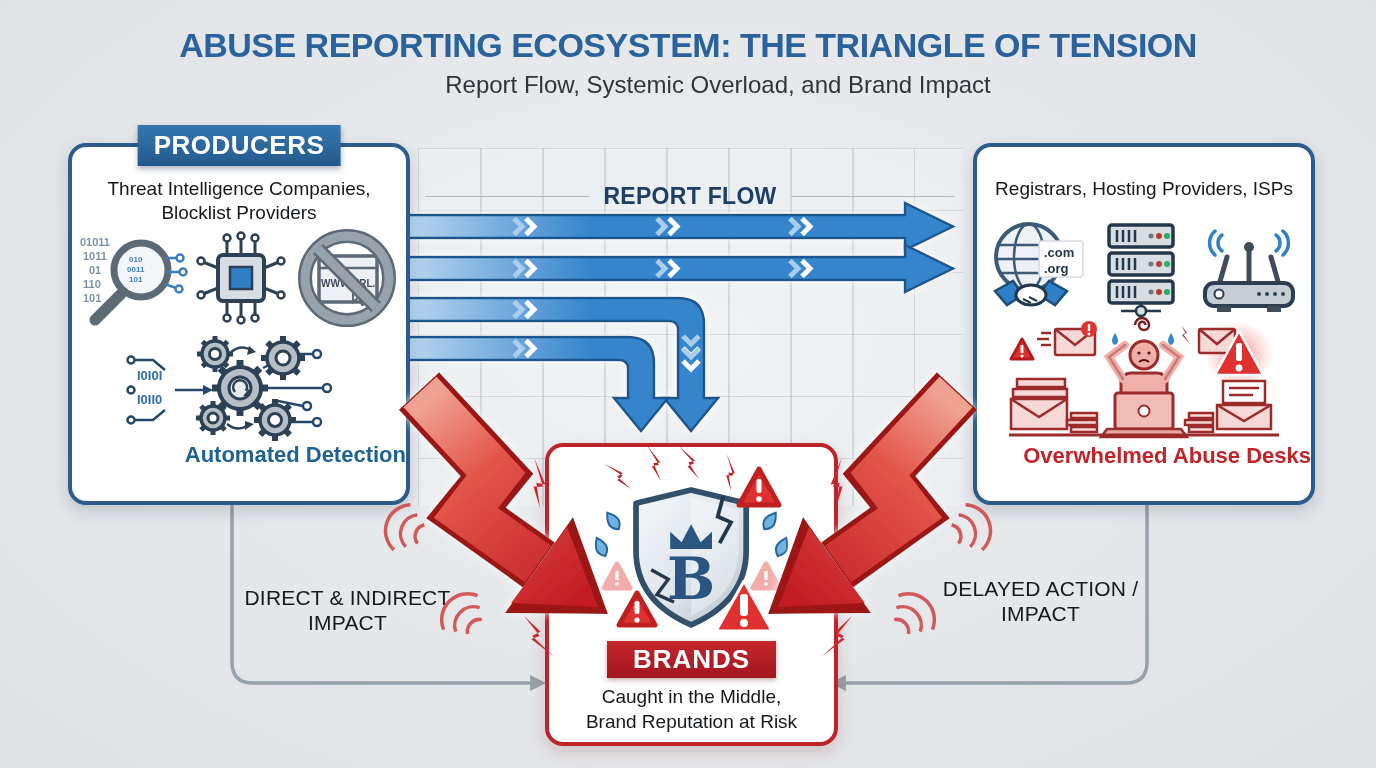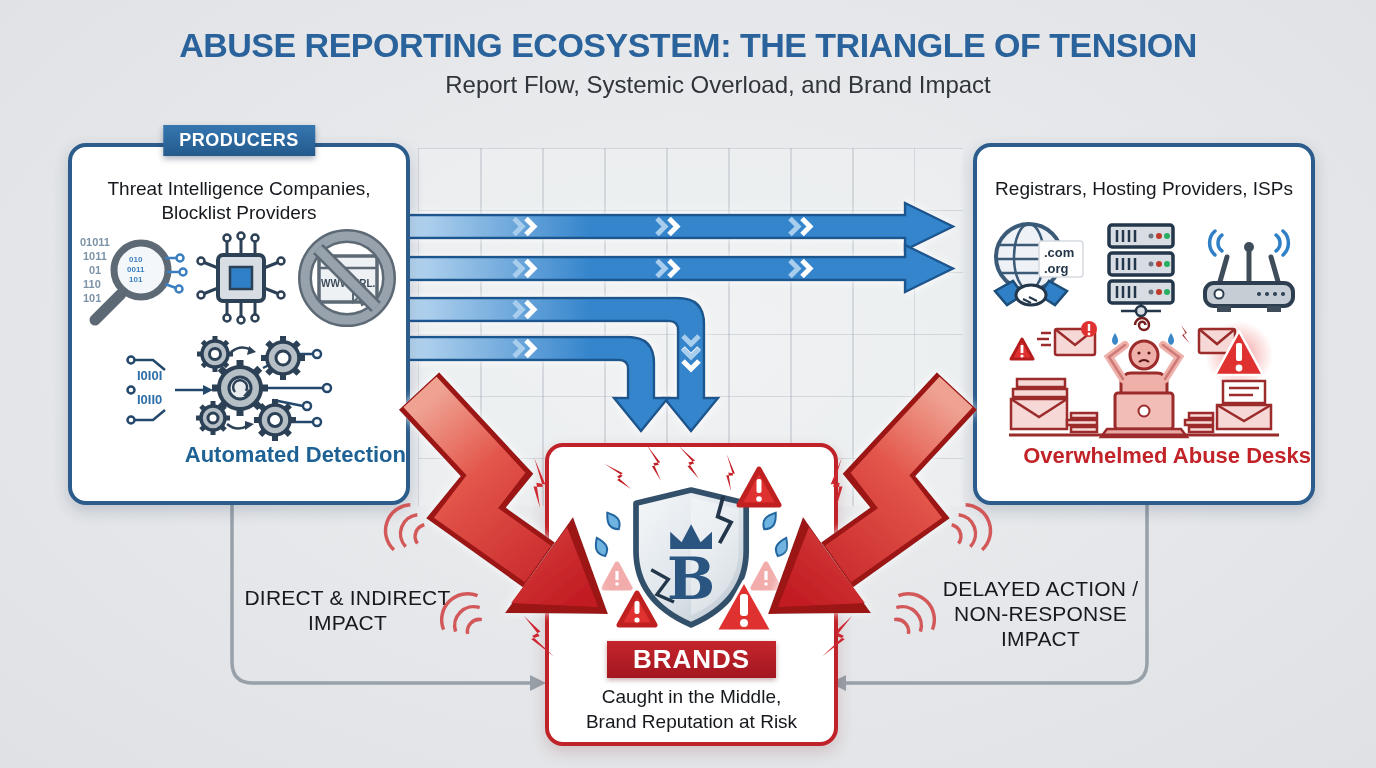--- a/index.html
+++ b/index.html
@@ -25,21 +25,21 @@
   .z1{z-index:1;} .z3{z-index:3;}
 
   
   .pbox{position:absolute;width:334px;height:354px;background:#ffffff;
         border:4px solid #2b5c8c;border-radius:18px;z-index:2;
         box-shadow:0 6px 16px rgba(40,60,90,.20);}
   .pbox.producers{left:68px;top:143px;}
   .pbox.receivers{left:973px;top:143px;}
   .pbadge{position:absolute;top:-22px;left:50%;transform:translateX(-50%);
         background:linear-gradient(180deg,#3576b0,#245a8c);color:#fff;
-        font-size:18px;font-weight:bold;letter-spacing:.5px;padding:5px 16px;
+        font-size:26px;font-weight:bold;letter-spacing:.5px;padding:5px 16px;
         border-radius:0;white-space:nowrap;box-shadow:0 3px 6px rgba(20,40,70,.35);}
   .pdesc{margin-top:30px;text-align:center;font-size:19px;line-height:1.28;color:#15181c;}
   .iconrow{display:flex;justify-content:center;align-items:center;gap:4px;margin-top:2px;}
   .centerrow{display:flex;justify-content:center;}
   .pcaption{text-align:right;font-size:22px;font-weight:bold;margin-top:0px;}
   .pcaption.blue{color:#1e6195;}
   .pcaption.red{color:#c22329;}
 
   
   .report-flow{position:absolute;left:425px;top:183px;width:530px;display:flex;
@@ -110,20 +110,23 @@
       <use href="#chev" transform="translate(527,268.5)"></use>
       <use href="#chev" transform="translate(670,268.5)"></use>
       <use href="#chev" transform="translate(803,268.5)"></use>
       <use href="#chev" transform="translate(527,309.5)"></use>
       <use href="#chev" transform="translate(527,348.5)"></use>
       <use href="#chev" transform="translate(691,349) rotate(90)"></use>
       <use href="#chev" transform="translate(691,362) rotate(90)"></use>
     </g>
   </svg>
 
+  <div class="report-flow">
+    <span>REPORT FLOW</span>
+  </div>
 
   <div class="pbox producers">
     <div class="pbadge">PRODUCERS</div>
     <div class="pdesc">
       <div>Threat Intelligence Companies,</div>
       <div>Blocklist Providers</div>
     </div>
     <div class="iconrow">
       <svg width="112" height="100" viewBox="0 0 112 100">
         <g font-size="11" font-weight="bold" fill="#7d93a8">
@@ -456,21 +459,20 @@
     </div>
     <div class="pcaption red">Overwhelmed Abuse Desks</div>
   </div>
 
   <div class="impact left">
     <div>DIRECT &amp; INDIRECT</div>
     <div>IMPACT</div>
   </div>
   <div class="impact right">
     <div>DELAYED ACTION /</div>
-    <div>NON-RESPONSE</div>
     <div>IMPACT</div>
   </div>
 
   <div class="brands">
     <svg width="285" height="200" viewBox="0 0 285 200">
       <defs>
         <linearGradient id="shGrad" x1="0" y1="0" x2="1" y2="1">
           <stop offset="0" stop-color="#f6f8fa"></stop>
             <stop offset=".55" stop-color="#dde4ea"></stop>
             <stop offset="1" stop-color="#b8c3cd"></stop>

